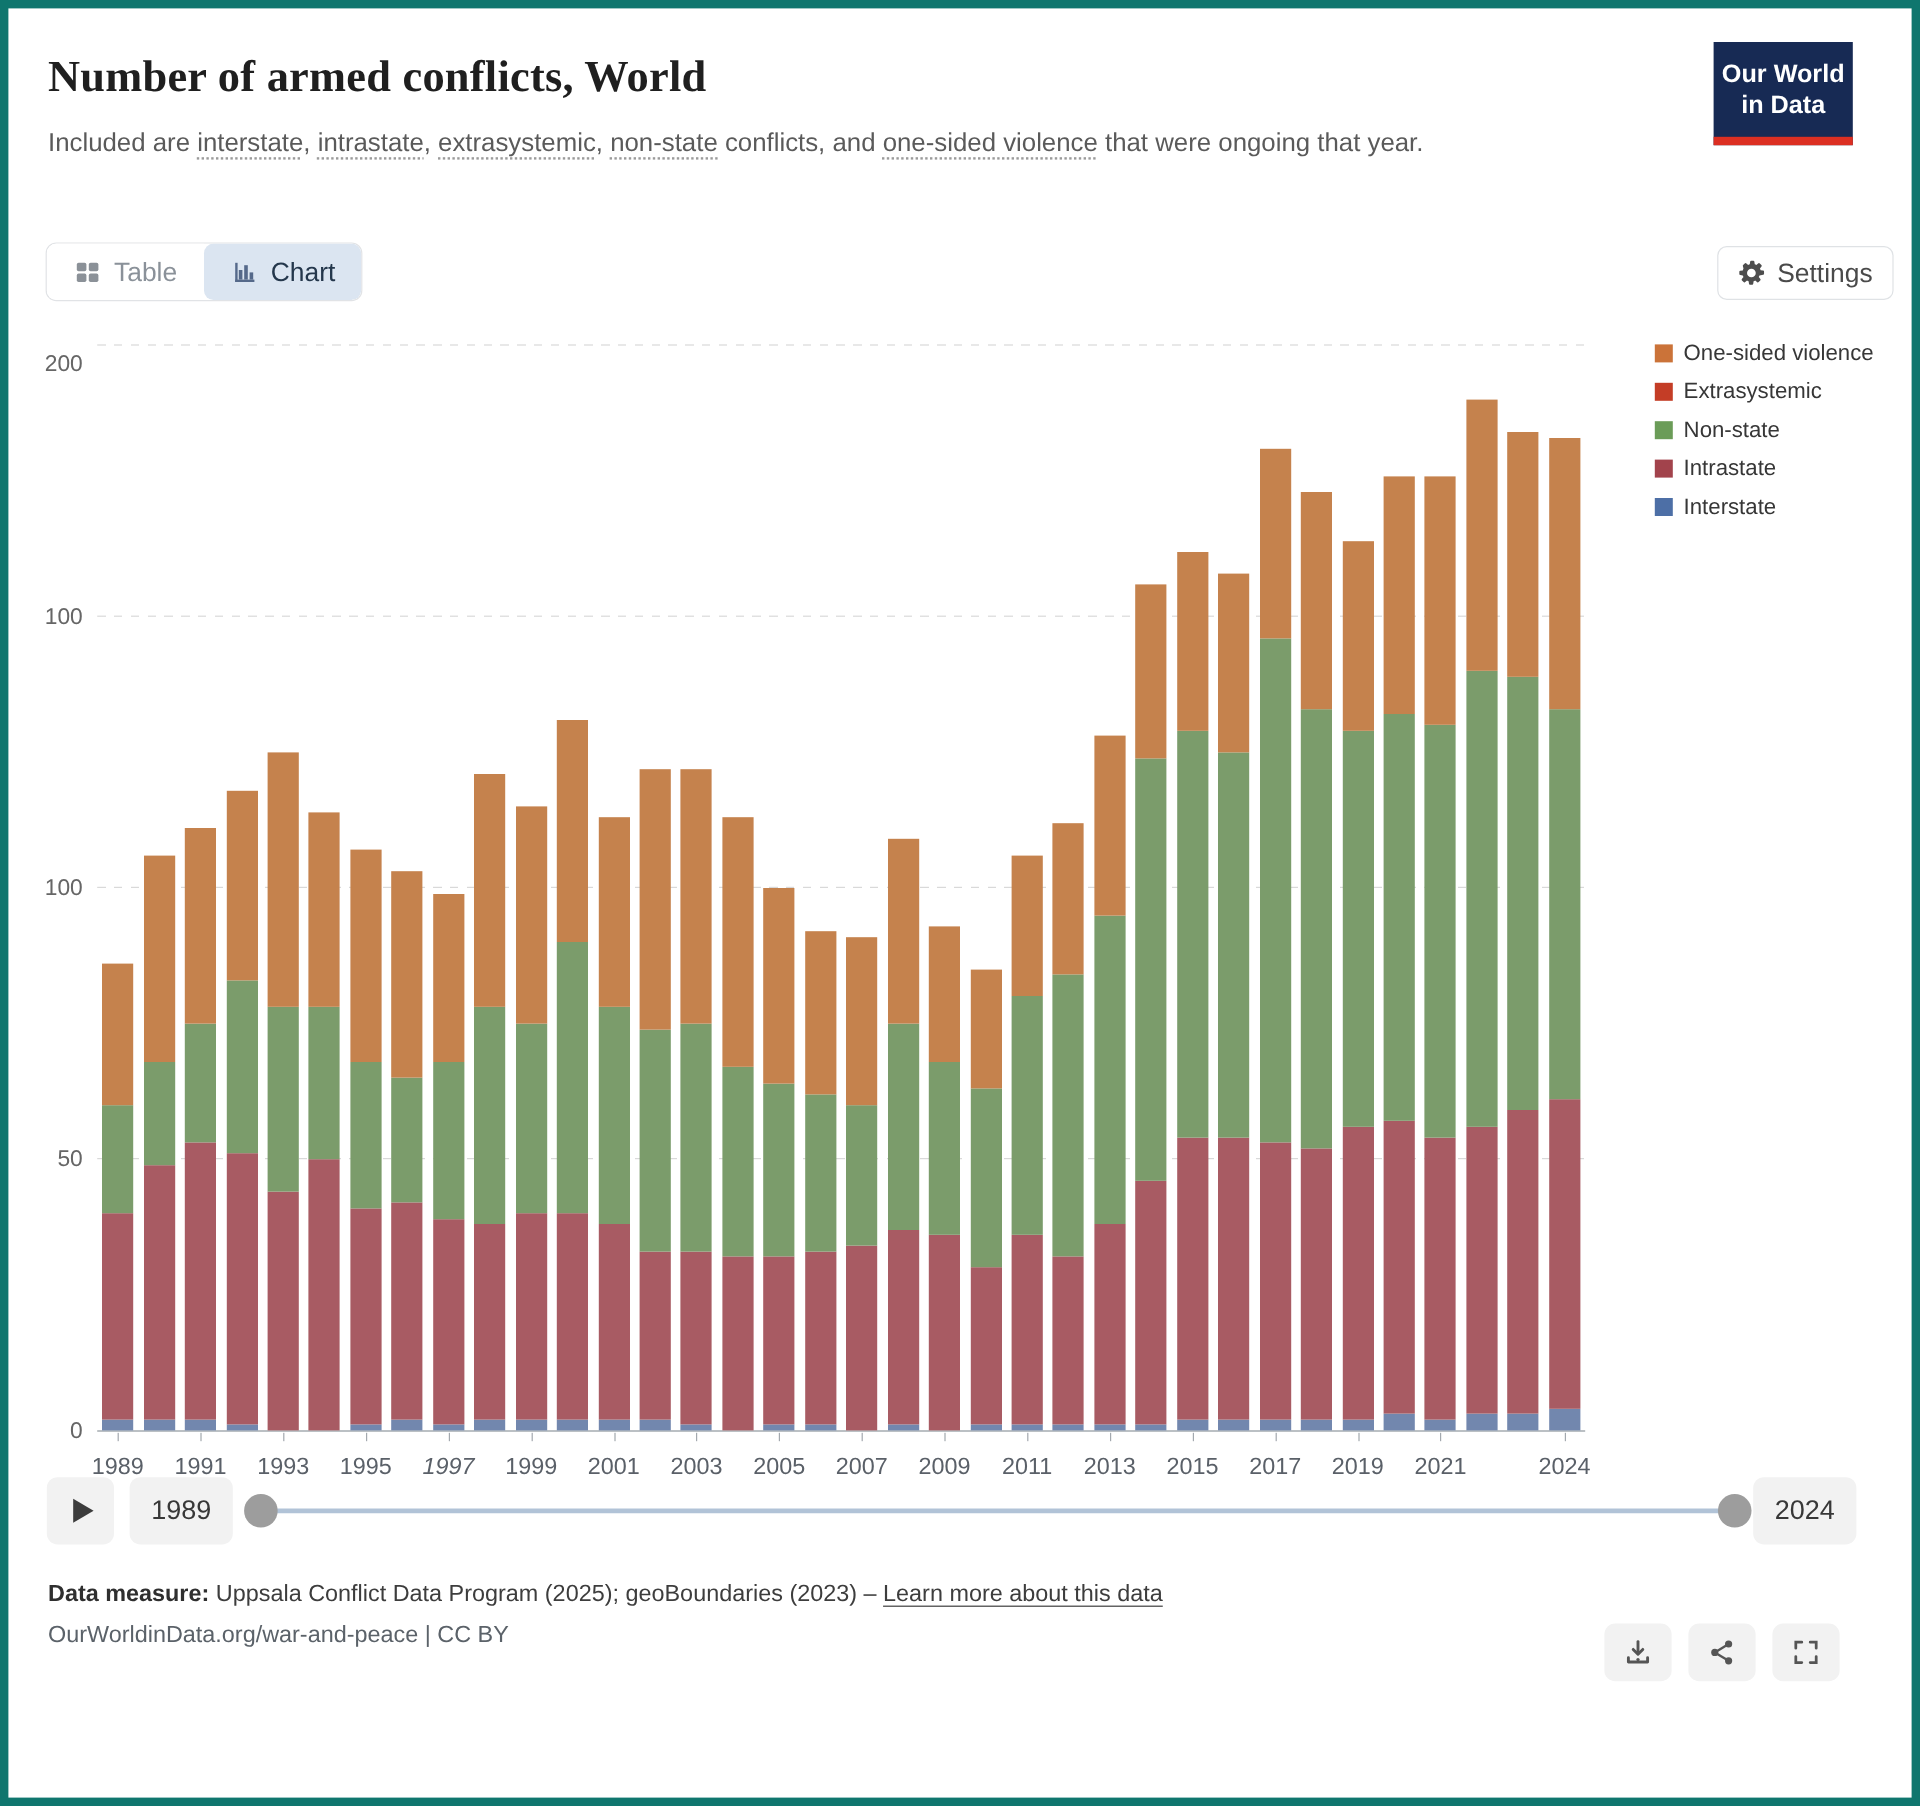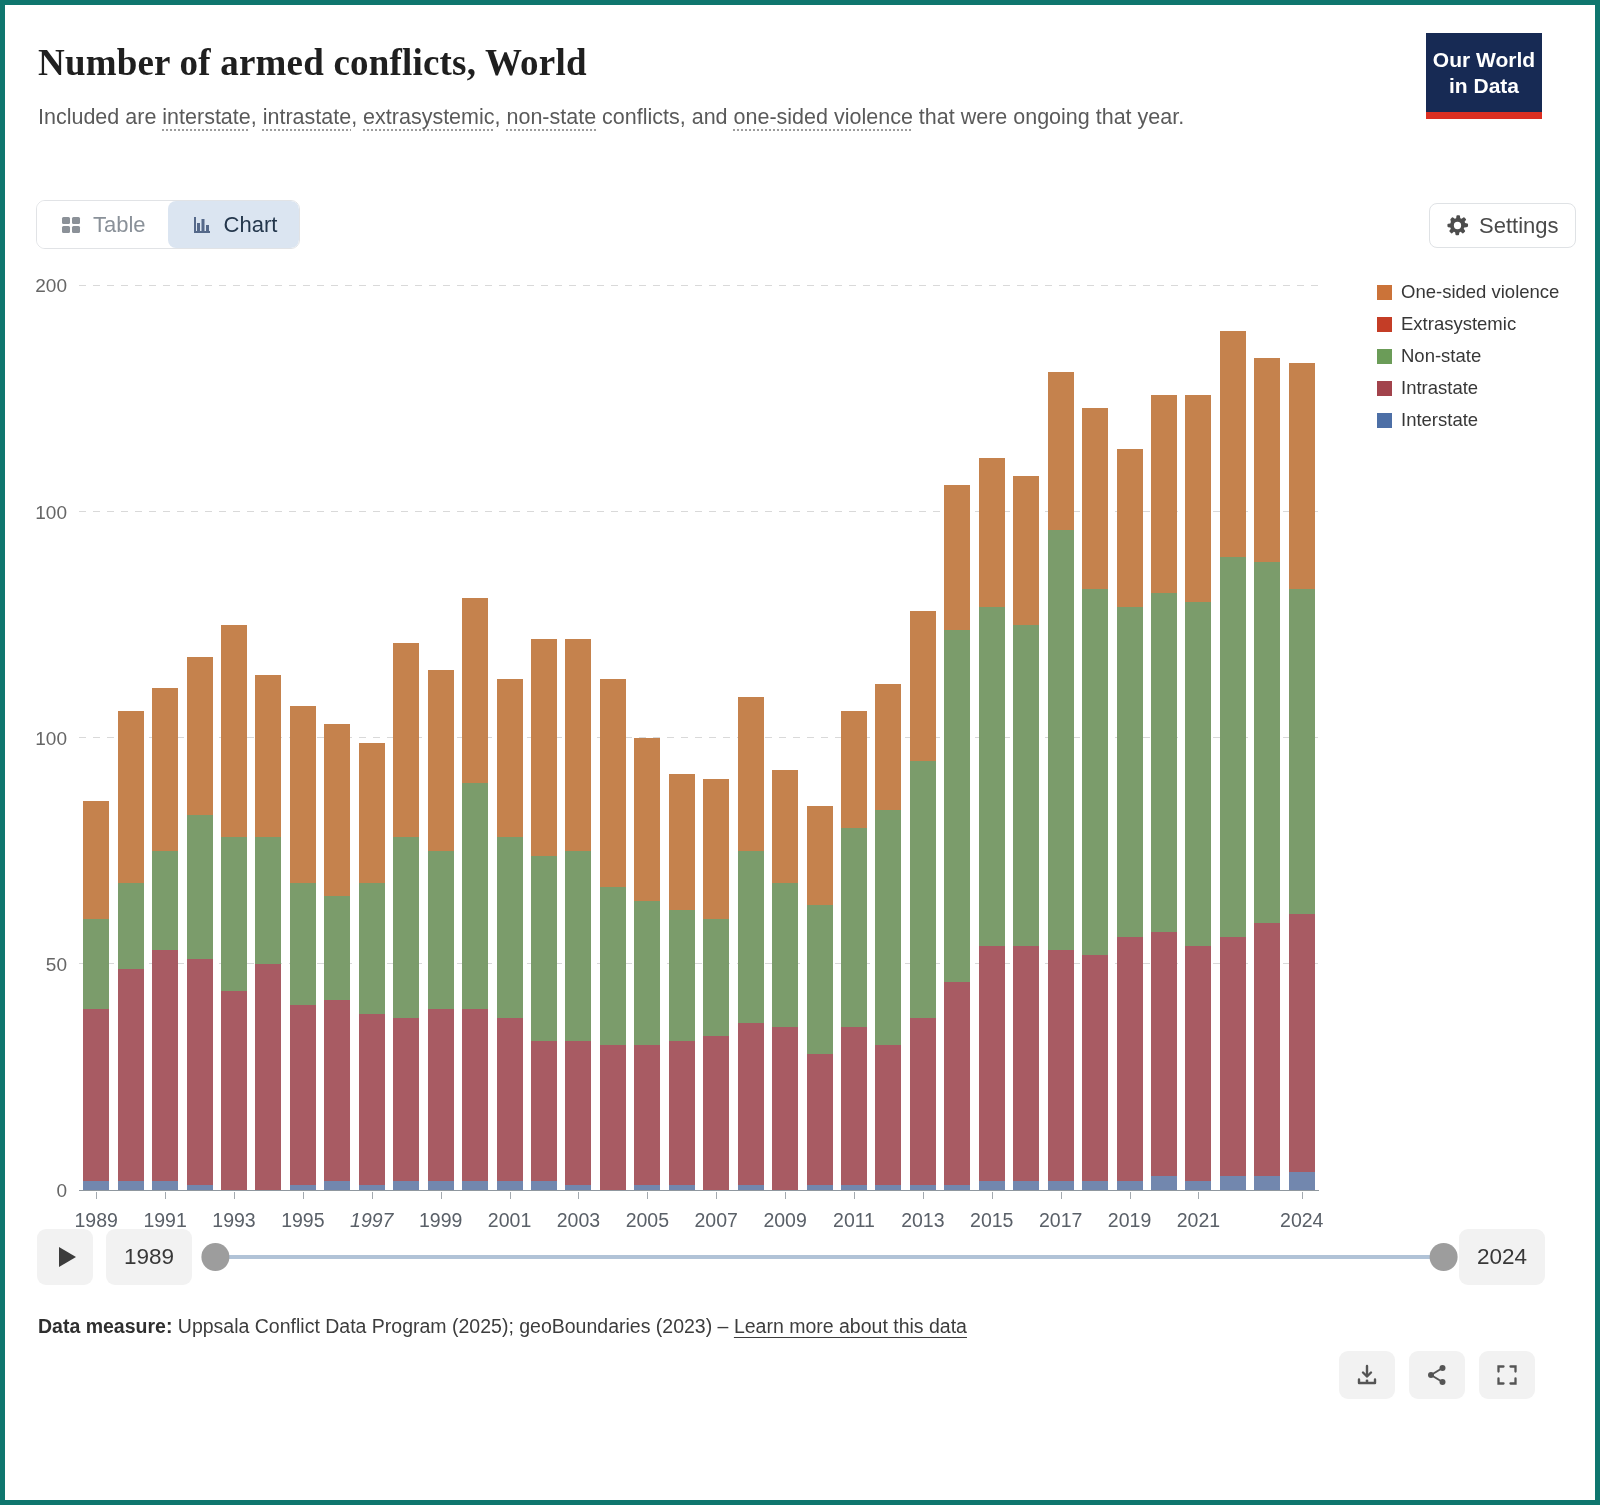--- a/index.html
+++ b/index.html
@@ -1,17 +1,17 @@
 <!DOCTYPE html>
 <html><head>
 <meta charset="utf-8">
 <style>
   * { margin:0; padding:0; box-sizing:border-box; }
   body { background:#fff; font-family:"Liberation Sans", sans-serif; }
-  .frame { position:relative; width:1600px; height:1505px; background:#fff; border:5px solid #0f766e; overflow:hidden; }
+  .frame { position:relative; width:1600px; height:1505px; background:#fff; border:7px solid #0f766e; overflow:hidden; }
 
   
   .title { position:absolute; left:33px; top:36px; font-family:"Liberation Serif", serif; font-weight:700; font-size:37px; color:#1f1f1f; letter-spacing:.2px; }
   .subtitle { position:absolute; left:33px; top:96px; width:1330px; font-size:21.5px; line-height:1.55; color:#5a5a5a; }
   .subtitle .dotted { text-decoration:underline dotted #9b9b9b; text-decoration-thickness:2px; text-underline-offset:5px; }
   .owid-logo { position:absolute; left:1421px; top:28px; width:116px; height:86px; background:#172a54; border-bottom:7px solid #dc2f22; display:flex; flex-direction:column; align-items:center; justify-content:center; }
   .owid-logo span { color:#fff; font-weight:700; font-size:21px; line-height:1.2; }
 
   
   .seg-control { position:absolute; left:31px; top:195px; height:49px; display:flex; border:1px solid #e1e3e6; border-radius:9px; background:#fff; overflow:hidden; }
@@ -351,21 +351,21 @@
         </div>
         <div class="legend-item">
           <span class="legend-swatch" style="background: rgb(77, 111, 166);"></span>
           <span class="legend-label">Interstate</span>
         </div>
       </div>
   <div class="y-label" style="top: 905px;">0</div>
       <div class="y-label" style="top: 679px;">50</div>
       <div class="y-label" style="top: 453px;">100</div>
       <div class="y-label" style="top: 227px;">100</div>
-      <div class="y-label" style="top: 0;">200</div>
+      <div class="y-label" style="top: 16px;">200</div>
       <div class="x-tick" style="left: 91.2222px;"></div>
       <div class="x-label" style="left: 91.2222px;">1989</div>
       <div class="x-tick" style="left: 160.111px;"></div>
       <div class="x-label" style="left: 160.111px;">1991</div>
       <div class="x-tick" style="left: 229px;"></div>
       <div class="x-label" style="left: 229px;">1993</div>
       <div class="x-tick" style="left: 297.889px;"></div>
       <div class="x-label" style="left: 297.889px;">1995</div>
       <div class="x-tick" style="left: 366.778px;"></div>
       <div class="x-label" style="left: 366.778px; font-style: italic;">1997</div>
@@ -407,20 +407,21 @@
       <div class="slider-handle left"></div>
       <div class="slider-handle right"></div>
     </div>
     <div class="year-chip end">2024</div>
   </div>
 
   <div class="footer">
     <div class="line">
       <b>Data measure:</b><span> Uppsala Conflict Data Program (2025); geoBoundaries (2023) – </span><a class="datalink">Learn more about this data</a>
     </div>
+    <div class="line url-line">OurWorldinData.org/war-and-peace | CC BY</div>
   </div>
 
   <div class="action-row">
     <button class="action-btn">
       <span>
         <svg width="24" height="24" viewBox="0 0 24 24" fill="none" stroke="#555" stroke-width="2.4" stroke-linecap="round" stroke-linejoin="round">
             <path d="M12 3v10"></path>
             <path d="M8 9.5 12 13.5 16 9.5"></path>
             <path d="M4 16.5v3.5h16v-3.5"></path>
             <circle cx="12" cy="18" r="1.4" fill="#555" stroke="none"></circle>

